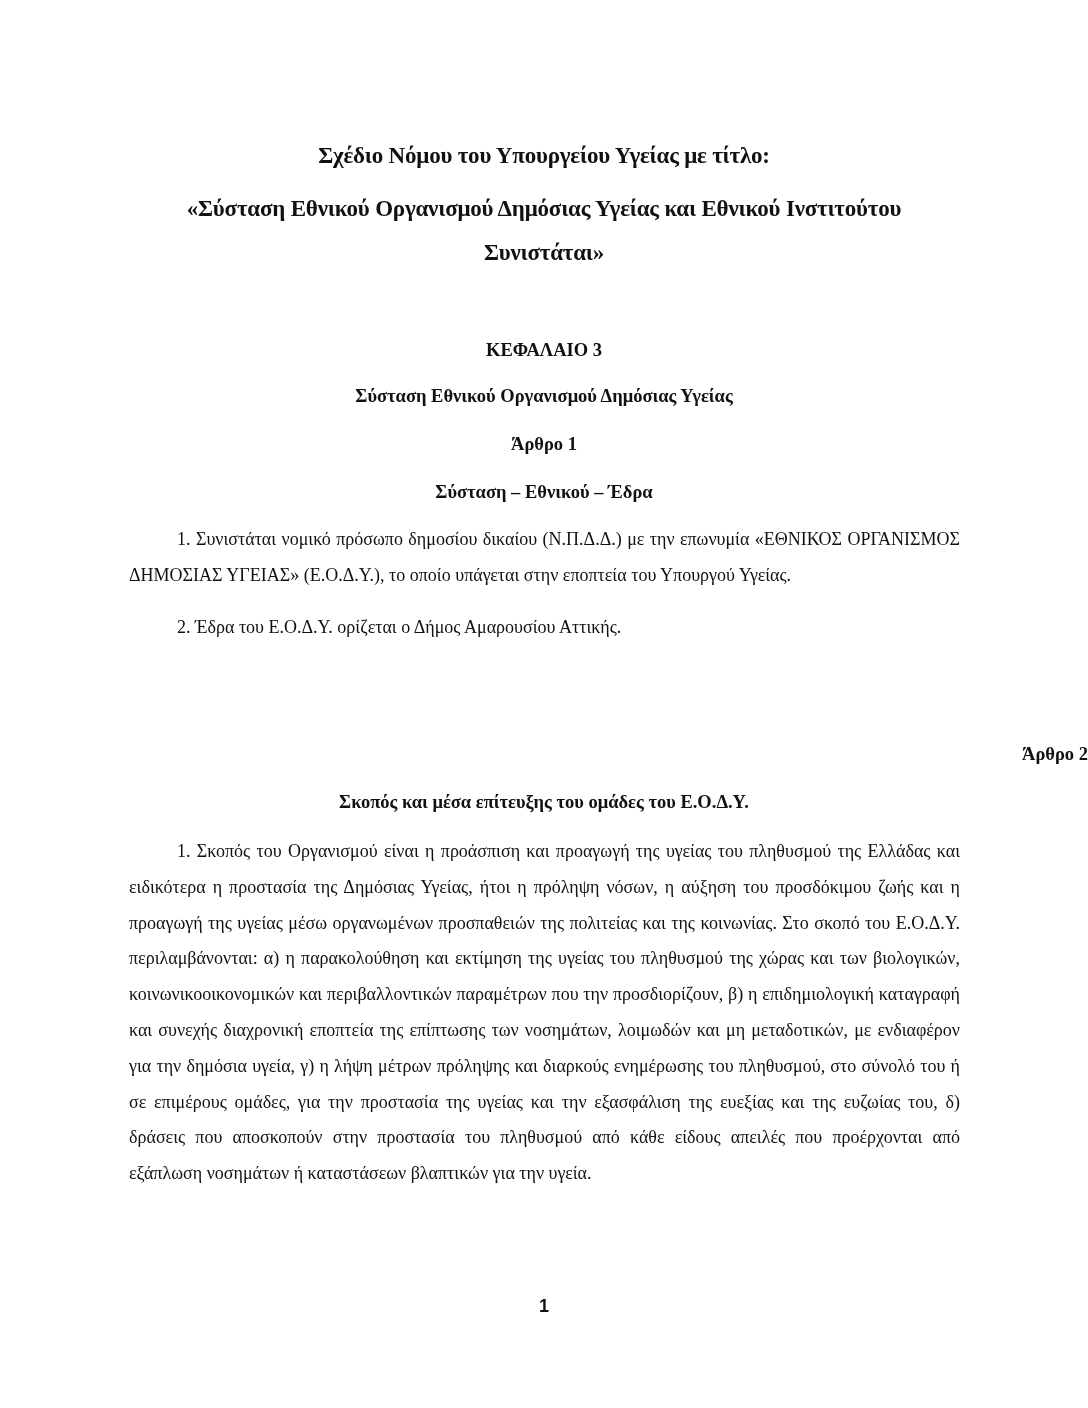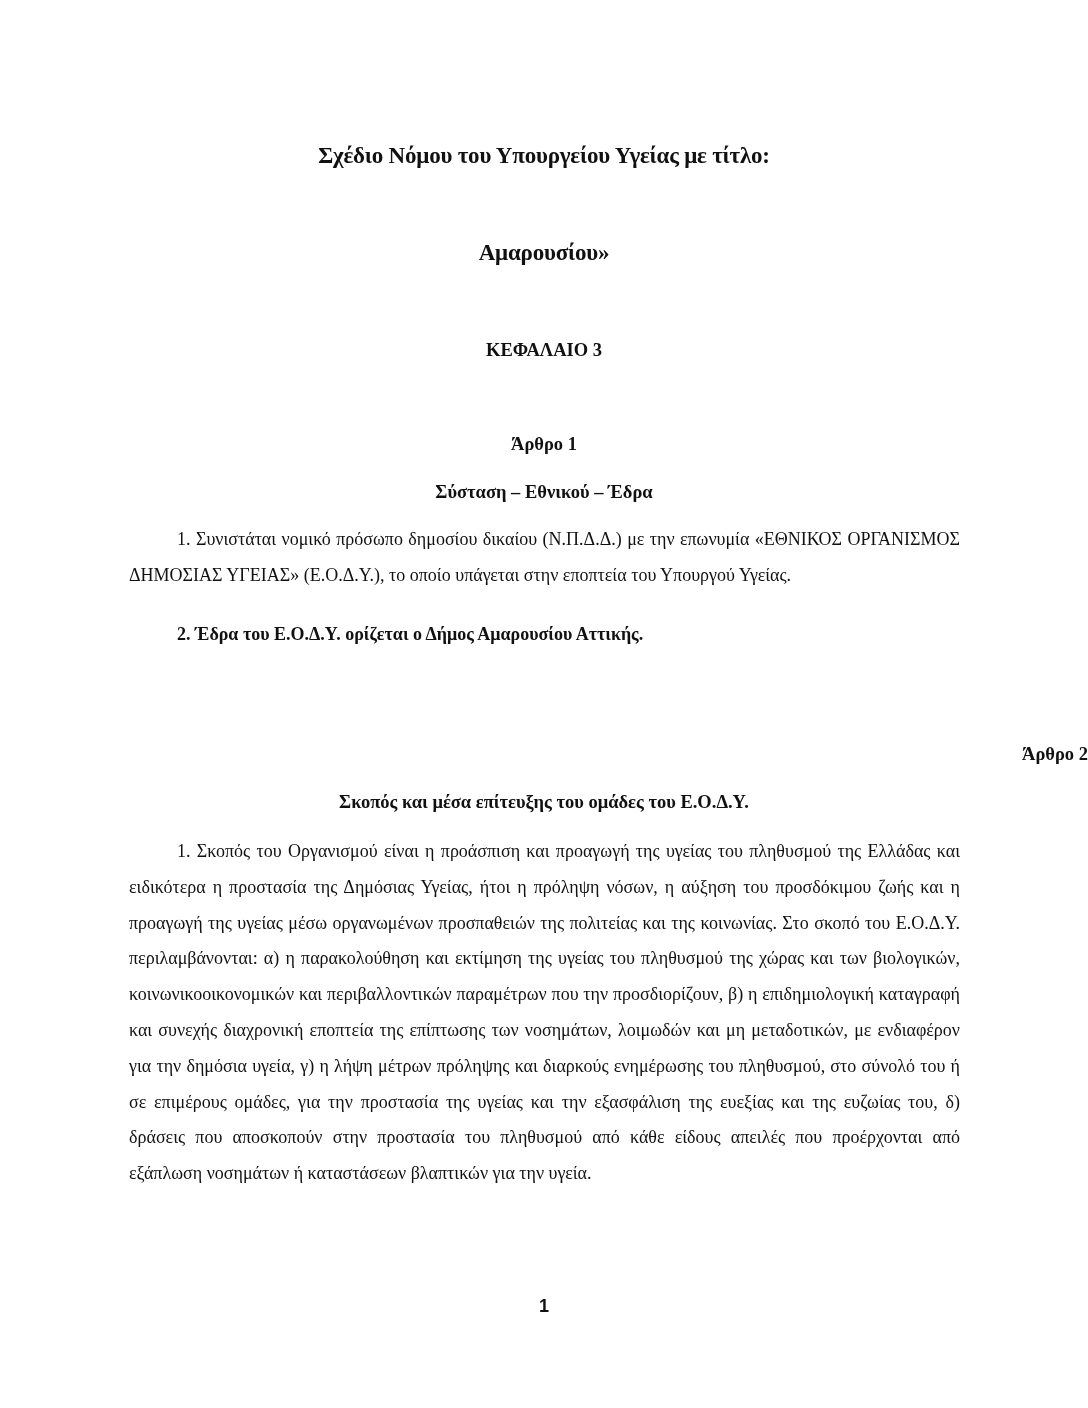--- a/index.html
+++ b/index.html
@@ -13,30 +13,32 @@
   .body-block .indent { text-indent: 48px; }
   .pagenum { position: absolute; left: 0; width: 1088px; text-align: center; font-family: "Liberation Sans", "DejaVu Sans", sans-serif; font-weight: bold; font-size: 18px; }
   p { margin: 0; }
 </style>
 </head>
 <body>
 
 <div class="page serif">
 
   <div class="center title" style="top:143px;">Σχέδιο Νόμου του Υπουργείου Υγείας με τίτλο:</div>
-  <div class="center title" style="top:240px;">Αμαρουσίου»</div>
+  <div class="center title" style="top:196px;">«Σύσταση Εθνικού Οργανισμού Δημόσιας Υγείας και Εθνικού Ινστιτούτου</div>
+  <div class="center title" style="top:240px;">Συνιστάται»</div>
 
   <div class="center heading" style="top:340px;">ΚΕΦΑΛΑΙΟ 3</div>
+  <div class="center heading" style="top:386px;">Σύσταση Εθνικού Οργανισμού Δημόσιας Υγείας</div>
 
   <div class="center heading" style="top:434px;">Άρθρο 1</div>
   <div class="center heading" style="top:482px;">Σύσταση – Εθνικού – Έδρα</div>
 
   <div class="body-block" style="top:522px;">
     <p class="indent">1. Συνιστάται νομικό πρόσωπο δημοσίου δικαίου (Ν.Π.Δ.Δ.) με την επωνυμία «ΕΘΝΙΚΟΣ ΟΡΓΑΝΙΣΜΟΣ ΔΗΜΟΣΙΑΣ ΥΓΕΙΑΣ» (Ε.Ο.Δ.Υ.), το οποίο υπάγεται στην εποπτεία του Υπουργού Υγείας.</p>
-    <p class="indent" style="margin-top:23px;font-weight:bold;">2. Έδρα του Ε.Ο.Δ.Υ. ορίζεται ο Δήμος Αμαρουσίου Αττικής.</p>
+    <p class="indent" style="margin-top:16px;">2. Έδρα του Ε.Ο.Δ.Υ. ορίζεται ο Δήμος Αμαρουσίου Αττικής.</p>
   </div>
 
   <div class="center heading" style="top:744px;text-align:right;">Άρθρο 2</div>
   <div class="center heading" style="top:792px;">Σκοπός και μέσα επίτευξης του ομάδες του Ε.Ο.Δ.Υ.</div>
 
   <div class="body-block" style="top:834px;">
     <p class="indent">1. Σκοπός του Οργανισμού είναι η προάσπιση και προαγωγή της υγείας του πληθυσμού της Ελλάδας και ειδικότερα η προστασία της Δημόσιας Υγείας, ήτοι η πρόληψη νόσων, η αύξηση του προσδόκιμου ζωής και η προαγωγή της υγείας μέσω οργανωμένων προσπαθειών της πολιτείας και της κοινωνίας. Στο σκοπό του Ε.Ο.Δ.Υ. περιλαμβάνονται: α) η παρακολούθηση και εκτίμηση της υγείας του πληθυσμού της χώρας και των βιολογικών, κοινωνικοοικονομικών και περιβαλλοντικών παραμέτρων που την προσδιορίζουν, β) η επιδημιολογική καταγραφή και συνεχής διαχρονική εποπτεία της επίπτωσης των νοσημάτων, λοιμωδών και μη μεταδοτικών, με ενδιαφέρον για την δημόσια υγεία, γ) η λήψη μέτρων πρόληψης και διαρκούς ενημέρωσης του πληθυσμού, στο σύνολό του ή σε επιμέρους ομάδες, για την προστασία της υγείας και την εξασφάλιση της ευεξίας και της ευζωίας του, δ) δράσεις που αποσκοπούν στην προστασία του πληθυσμού από κάθε είδους απειλές που προέρχονται από εξάπλωση νοσημάτων ή καταστάσεων βλαπτικών για την υγεία.</p>
   </div>
 
   <div class="pagenum" style="top:1296px;">1</div>

